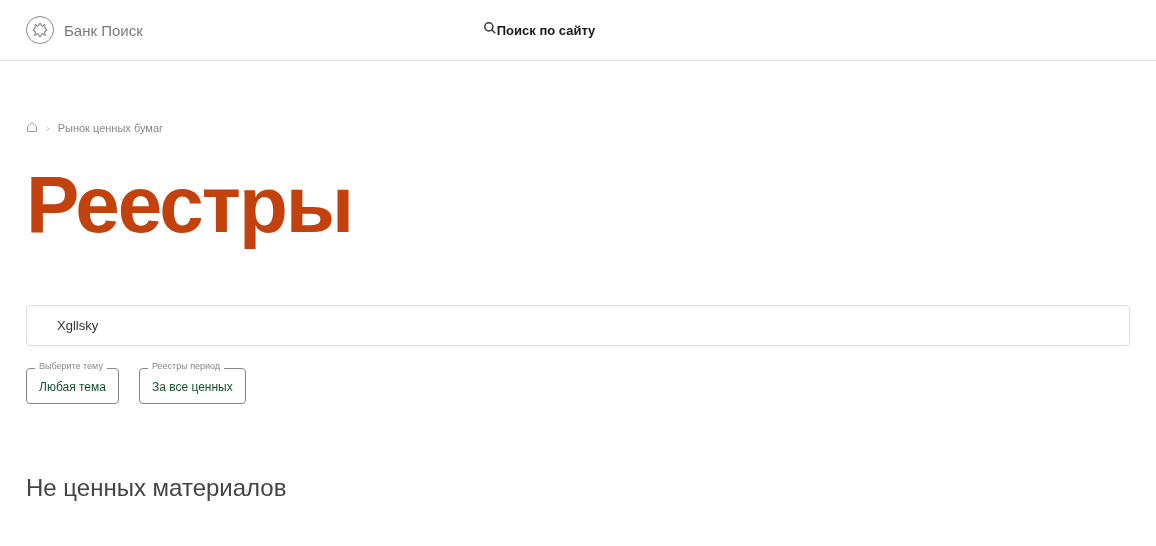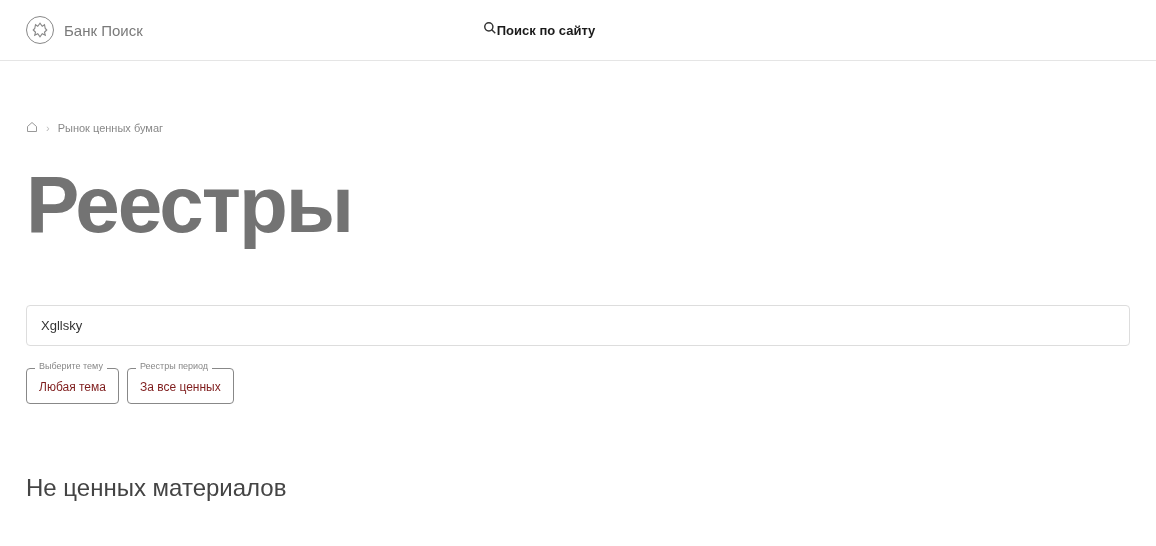--- a/index.html
+++ b/index.html
@@ -66,60 +66,60 @@
       color: #bbb;
     }
     .breadcrumb-text {
       color: #888;
       text-align: center;
     }
     .page-title {
       font-size: 80px;
       font-weight: 600;
       letter-spacing: -2px;
-      color: #737373;
+      color: #c2410c;
       margin-top: 30px;
       line-height: 1;
     }
     .filter-input-row {
       margin-top: 60px;
     }
     .filter-input {
       width: 100%;
-      padding: 12px 14px;
+      padding: 12px 30px;
       border: 1px solid #ddd;
       border-radius: 4px;
       font-size: 13px;
       color: #333;
       outline: none;
     }
     .filter-selects-row {
       display: flex;
-      gap: 8px;
+      gap: 20px;
       margin-top: 22px;
     }
     .filter-select {
       position: relative;
       border: 1px solid #888;
       border-radius: 4px;
       padding: 8px 12px;
       cursor: pointer;
     }
     .filter-select-legend {
       position: absolute;
       top: -8px;
       left: 8px;
       background: #fff;
       padding: 0 4px;
       font-size: 9px;
       color: #888;
     }
     .filter-select-value {
       font-size: 12px;
-      color: #7f1d1d;
+      color: #14532d;
       white-space: nowrap;
     }
     .no-results {
       margin-top: 70px;
       font-size: 24px;
       font-weight: 400;
       color: #444;
     }
   </style>
 </head>

